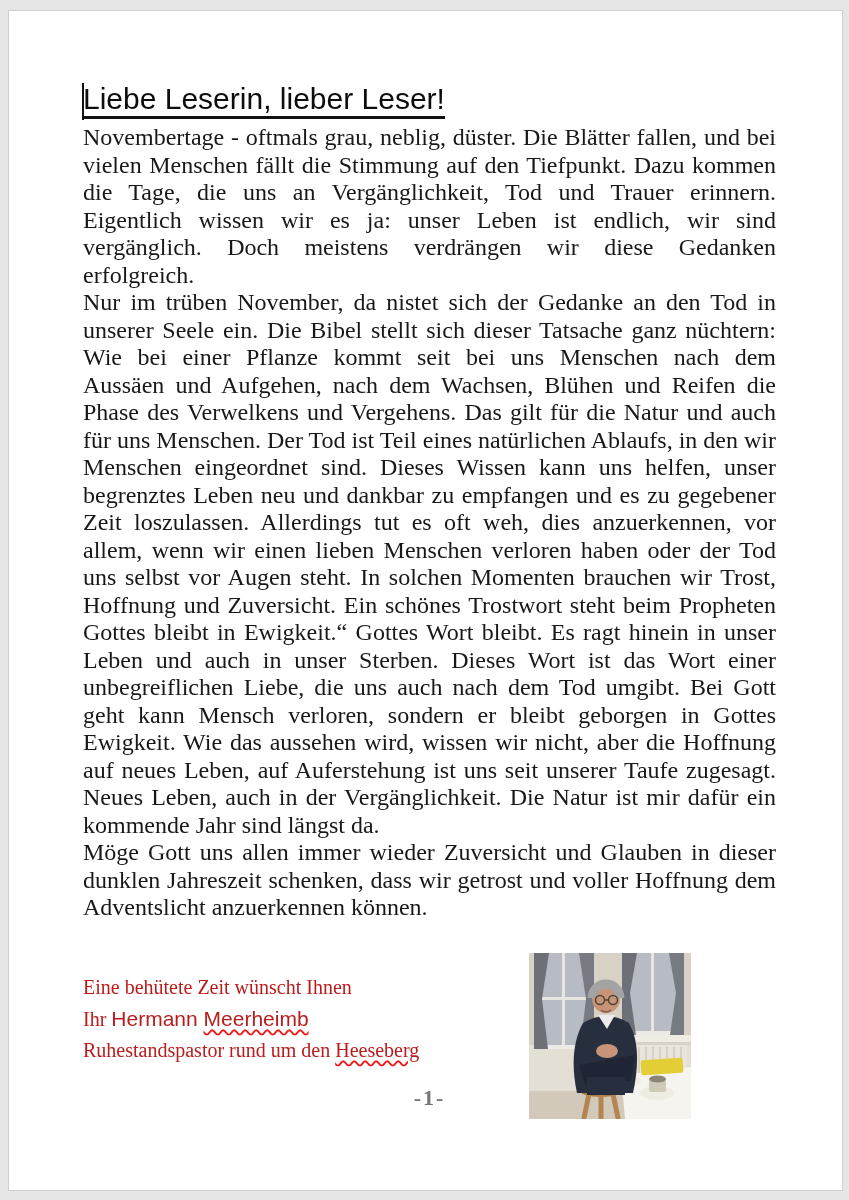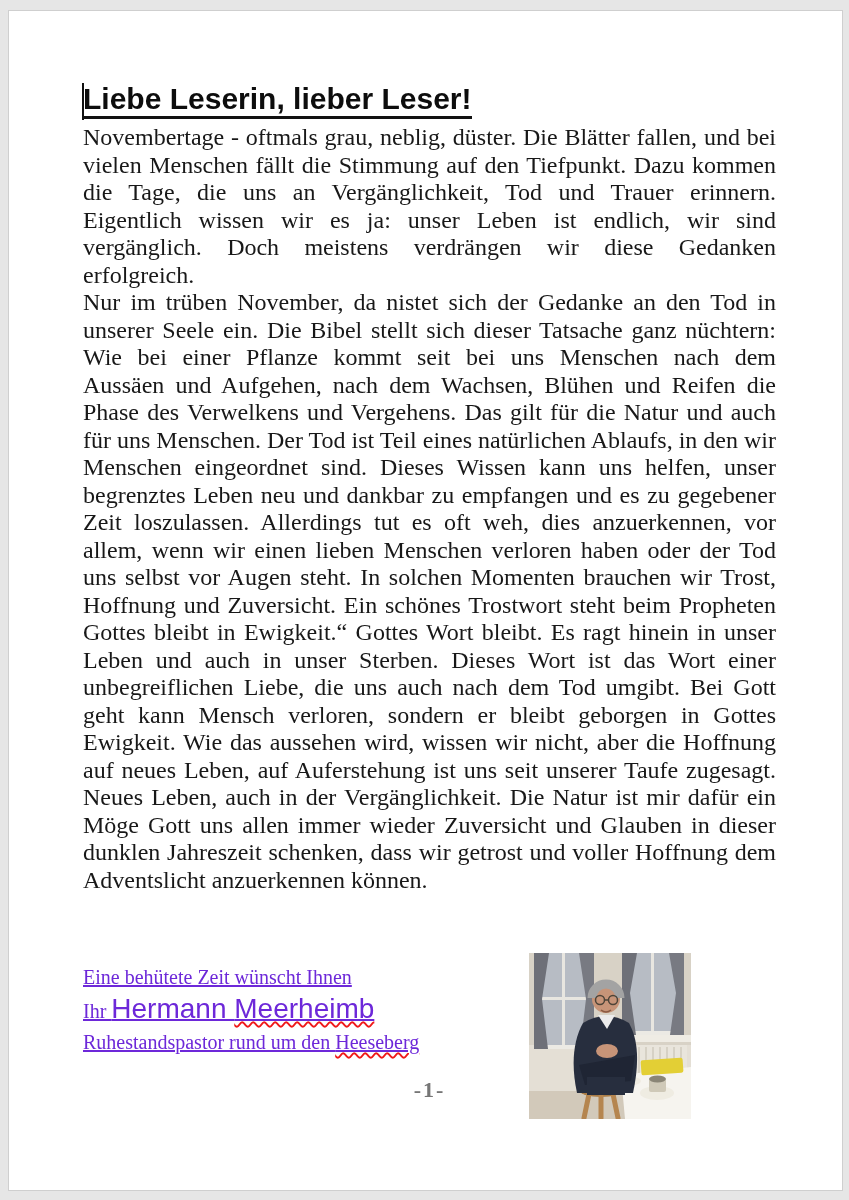--- a/index.html
+++ b/index.html
@@ -32,21 +32,21 @@
   .caret {
     position: absolute;
     left: 73px;
     top: 72px;
     width: 2px;
     height: 37px;
     background: #111111;
   }
   .title {
     font-family: "Liberation Sans", sans-serif;
-    font-weight: bold;
+    font-weight: normal;
     font-size: 30px;
     line-height: 32px;
     color: #0d0d0d;
     margin: 0 0 9px 0;
     letter-spacing: 0px;
   }
   .title .underlined {
     border-bottom: 3px solid #111111;
     padding-bottom: 1px;
   }
@@ -66,30 +66,29 @@
   }
   .photo-frame {
     position: absolute;
     left: 520px;
     top: 942px;
     width: 162px;
     height: 166px;
     overflow: hidden;
   }
   .signature {
-    margin-top: 68px;
+    margin-top: 50px;
     font-size: 20px;
     line-height: 31px;
-    color: #6d28d9;
+    color: #b91c1c;
     width: 440px;
-    text-decoration: underline;
   }
   .sig-name-sans {
     font-family: "Liberation Sans", sans-serif;
-    font-size: 28px;
+    font-size: 21px;
   }
   .misspelled {
     text-decoration-line: underline;
     text-decoration-style: wavy;
     text-decoration-color: #f01818;
     text-decoration-thickness: 1.5px;
     text-underline-offset: 3px;
   }
   .footer {
     margin-top: 19px;
@@ -132,20 +131,21 @@
             <div class="jline">allem, wenn wir einen lieben Menschen verloren haben oder der Tod</div>
             <div class="jline">uns selbst vor Augen steht. In solchen Momenten brauchen wir Trost,</div>
             <div class="jline">Hoffnung und Zuversicht. Ein schönes Trostwort steht beim Propheten</div>
             <div class="jline">Gottes bleibt in Ewigkeit.“ Gottes Wort bleibt. Es ragt hinein in unser</div>
             <div class="jline">Leben und auch in unser Sterben. Dieses Wort ist das Wort einer</div>
             <div class="jline">unbegreiflichen Liebe, die uns auch nach dem Tod umgibt. Bei Gott</div>
             <div class="jline">geht kann Mensch verloren, sondern er bleibt geborgen in Gottes</div>
             <div class="jline">Ewigkeit. Wie das aussehen wird, wissen wir nicht, aber die Hoffnung</div>
             <div class="jline">auf neues Leben, auf Auferstehung ist uns seit unserer Taufe zugesagt.</div>
             <div class="jline">Neues Leben, auch in der Vergänglichkeit. Die Natur ist mir dafür ein</div>
+            <div class="jline lastline">kommende Jahr sind längst da.</div>
           </div>
           <div>
             <div class="jline">Möge Gott uns allen immer wieder Zuversicht und Glauben in dieser</div>
             <div class="jline">dunklen Jahreszeit schenken, dass wir getrost und voller Hoffnung dem</div>
             <div class="jline lastline">Adventslicht anzuerkennen können.</div>
           </div>
         </div>
 
       <div class="signature">
         <div><span>Eine behütete Zeit wünscht Ihnen</span></div>

